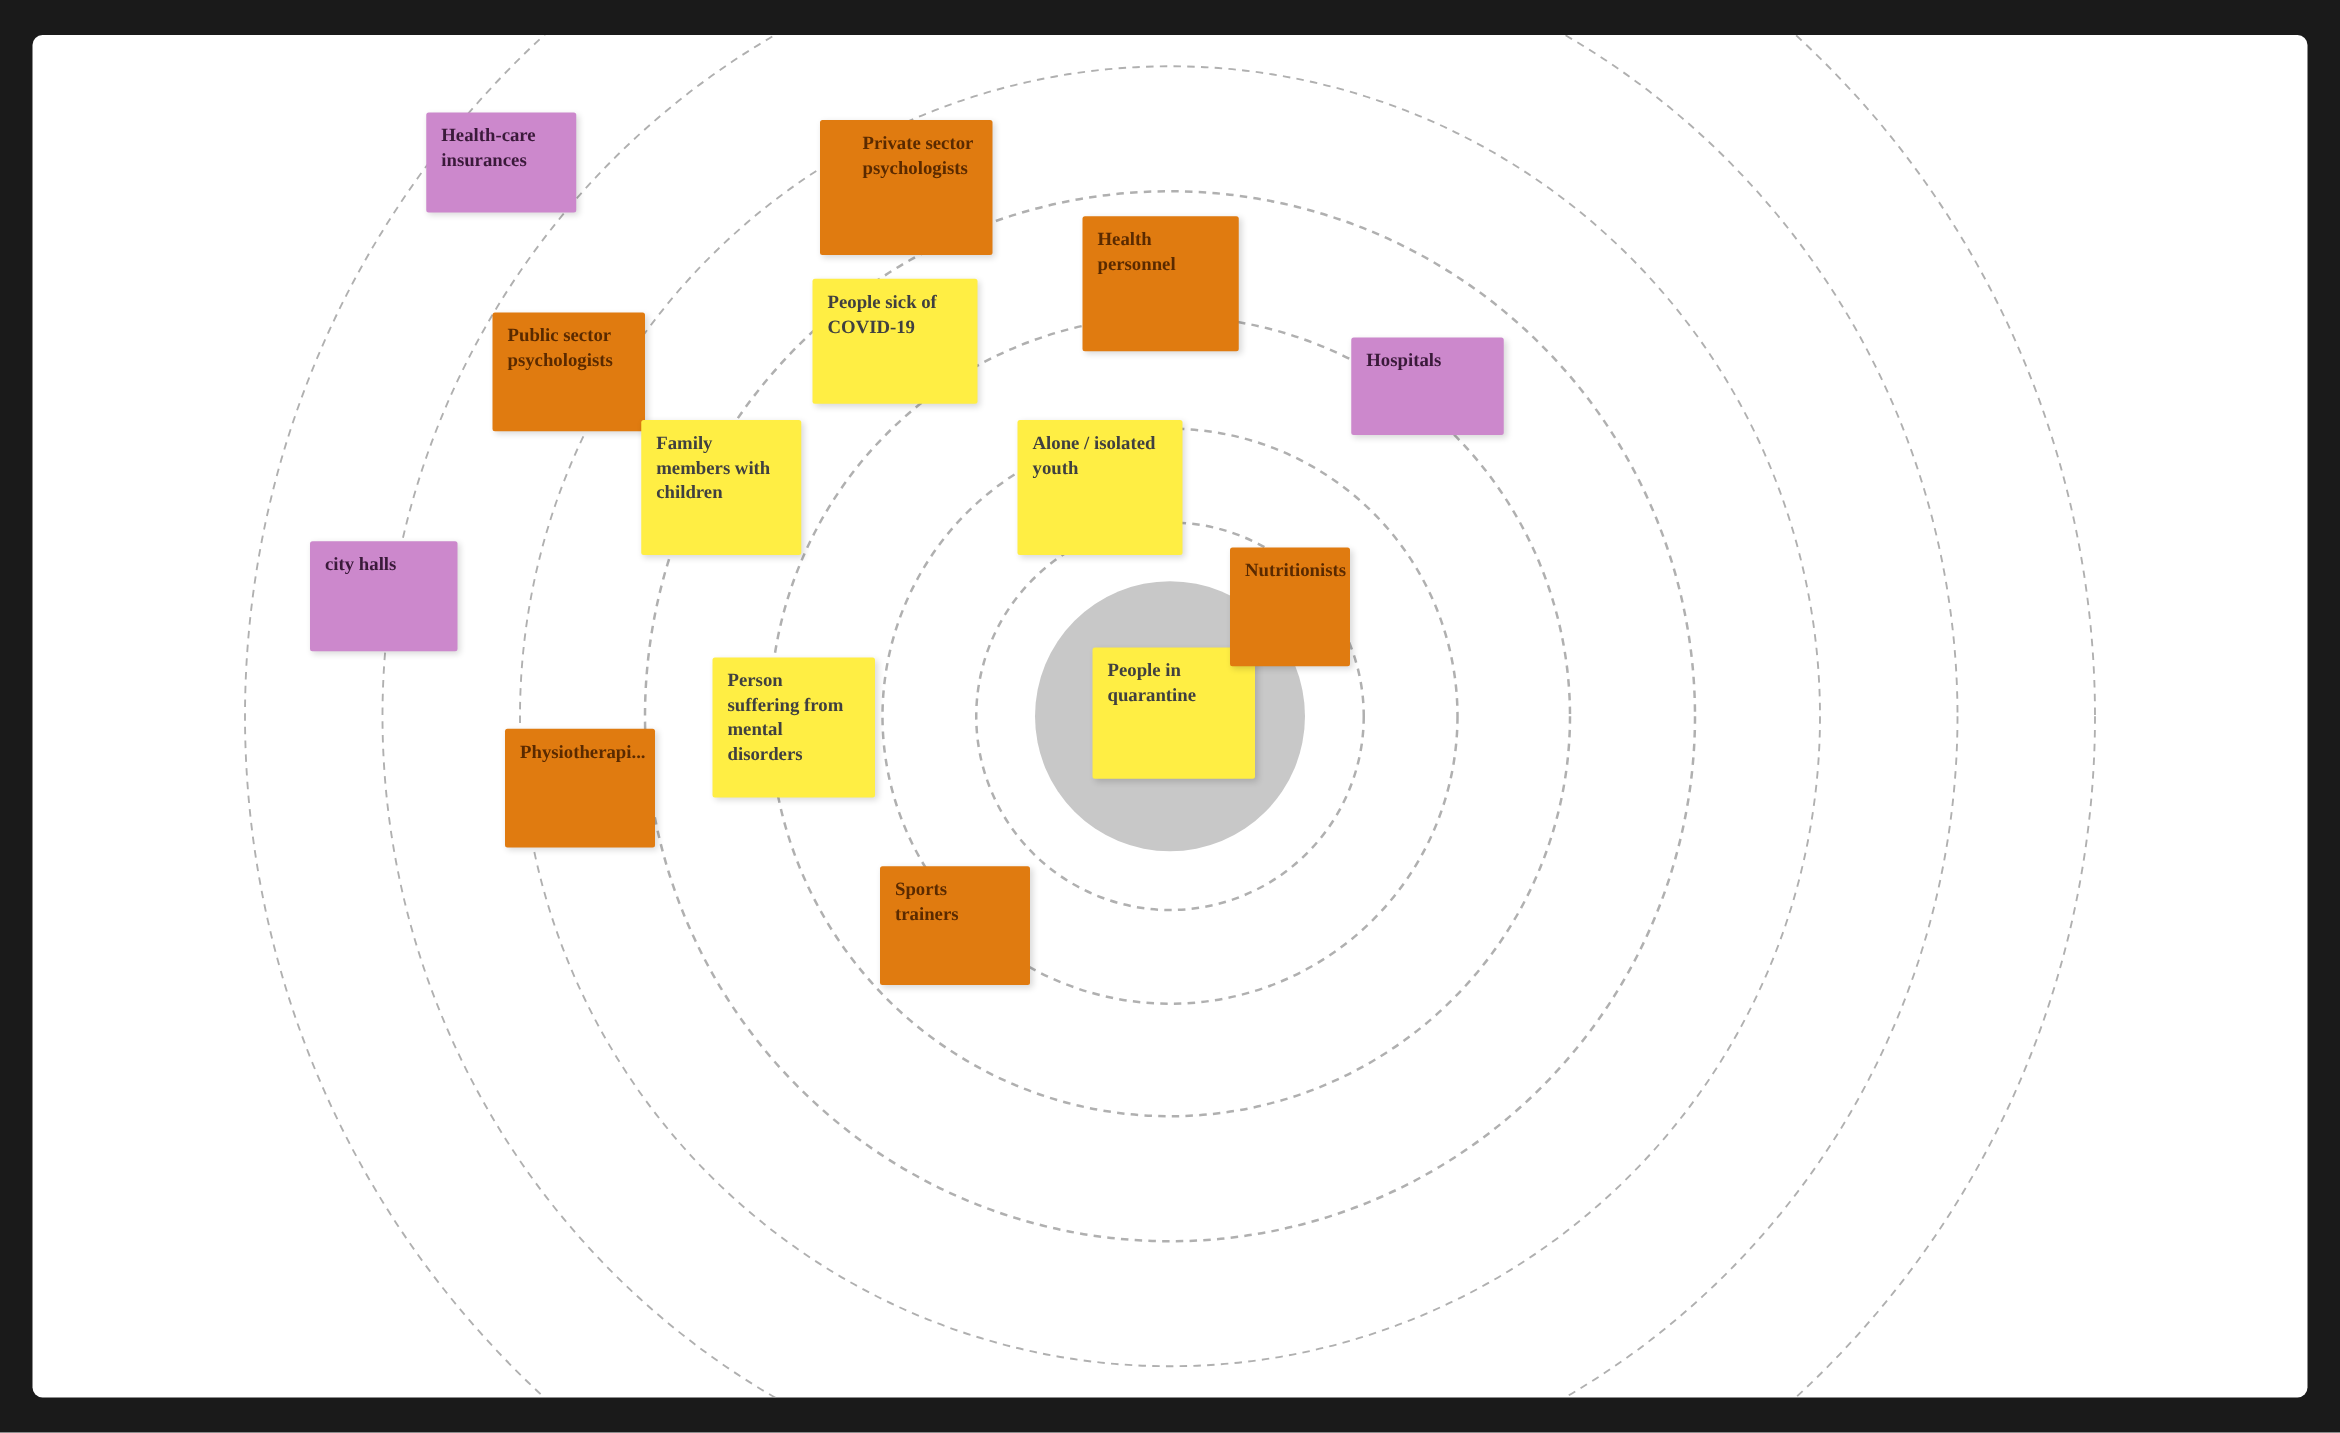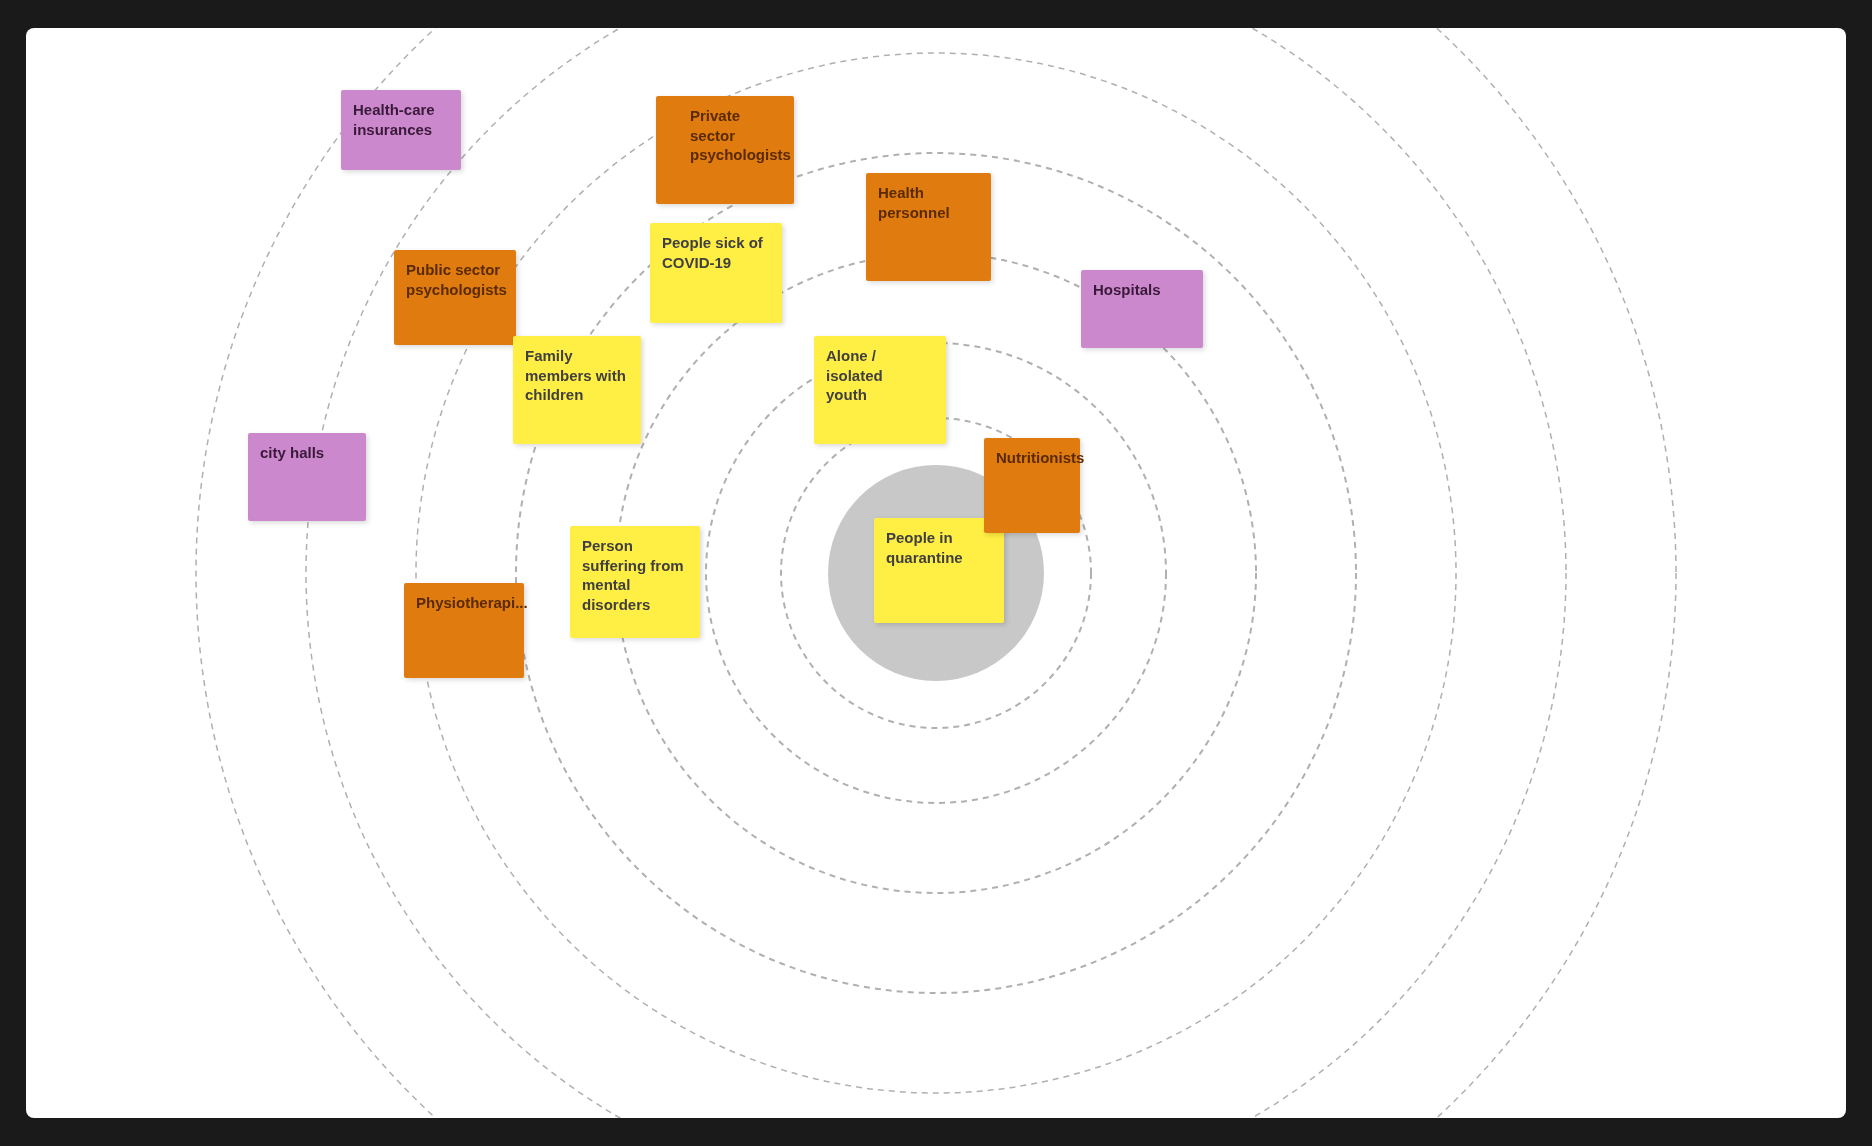--- a/index.html
+++ b/index.html
@@ -17,21 +17,21 @@
       height: 1090px;
       background: #ffffff;
       border-radius: 8px;
       position: relative;
       overflow: hidden;
     }
     
     .note {
       position: absolute;
       padding: 10px 12px;
-      font-family: Liberation Sans, sans-serif;
+      font-family: Liberation Serif, serif;
       font-size: 15px;
       font-weight: bold;
       line-height: 1.3;
       border-radius: 2px;
       box-shadow: 2px 2px 5px rgba(0,0,0,0.15);
     }
     .note-yellow {
       background: #ffee44;
       color: #404040;
     }
@@ -109,15 +109,18 @@
   </div>
 
   <div class="note note-yellow" style="left:544px;top:498px;width:130px;min-height:112px;">
     <span>Person<br>suffering from<br>mental<br>disorders</span>
   </div>
 
   <div class="note note-orange" style="left:378px;top:555px;width:120px;min-height:95px;">
     <span>Physiotherapi...</span>
   </div>
 
+  <div class="note note-orange" style="left:678px;top:665px;width:120px;min-height:95px;">
+    <span>Sports trainers</span>
+  </div>
 
 
 </div>
 
 </body></html>

